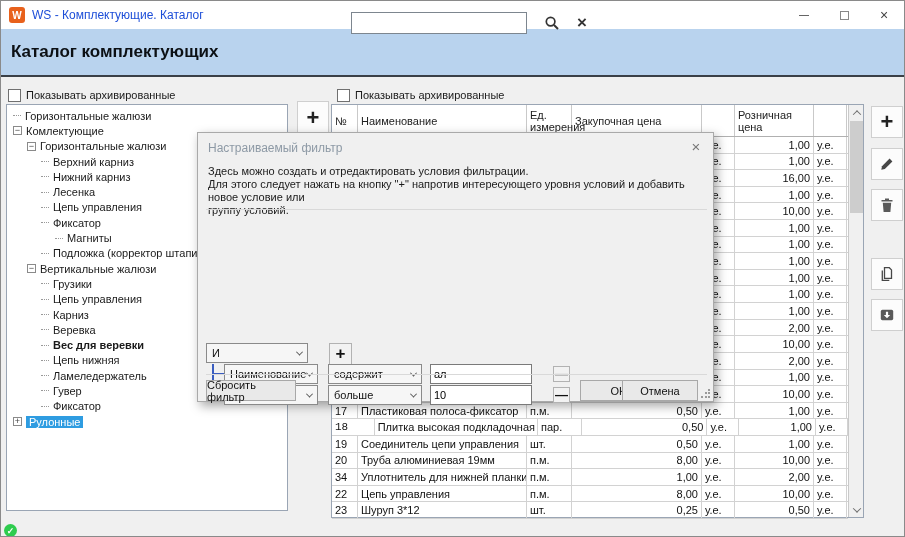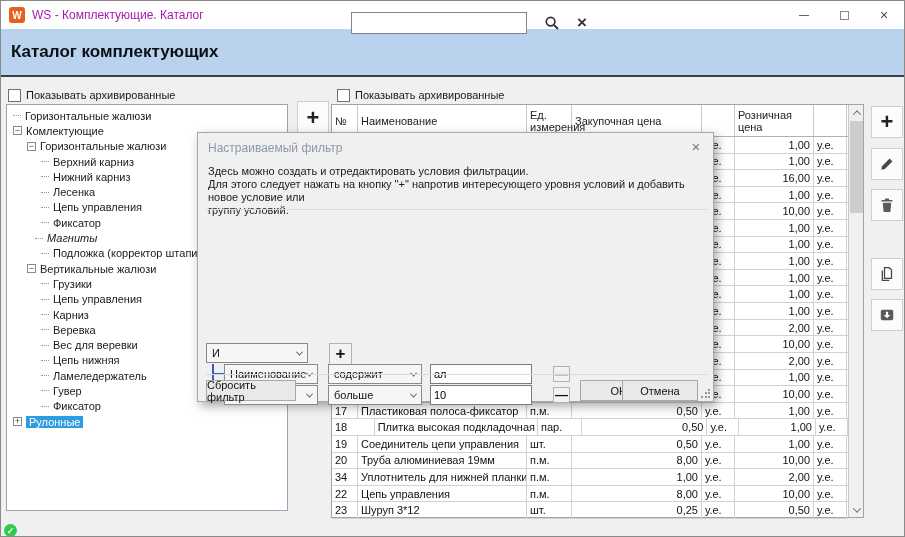--- a/index.html
+++ b/index.html
@@ -2,21 +2,21 @@
 <html><head>
 <meta charset="utf-8">
 <style>
   * { margin:0; padding:0; box-sizing:border-box; font-family:"Liberation Sans", sans-serif; }
   html,body { background:#d8d8d8; }
   .window { position:relative; width:905px; height:537px; background:#f0f0f0; border:1px solid #8a8a8a; overflow:hidden; }
 
   
   .titlebar { position:absolute; left:0; top:0; width:100%; height:28px; background:#ffffff; display:flex; align-items:center; padding:0 8px; }
   .app-icon { width:16px; height:16px; background:#e8611c; border-radius:3px; color:#fff; font-size:10px; font-weight:bold; display:flex; align-items:center; justify-content:center; margin-right:7px; }
-  .win-title { font-size:12px; color:#a21caf; }
+  .win-title { font-size:12px; color:#1d4ed8; }
   .win-controls { position:absolute; right:0; top:0; height:28px; display:flex; }
   .win-btn { width:40px; height:28px; display:flex; align-items:center; justify-content:center; color:#555; font-size:13px; cursor:default; }
   .glyph-min { width:10px; height:0; border-top:1.5px solid #666; display:inline-block; }
   .glyph-max { width:9px; height:9px; border:1.2px solid #888; display:inline-block; }
   .glyph-close { font-size:14px; color:#444; }
 
   
   .band { position:absolute; left:0; top:28px; width:100%; height:48px; background:#b9d3ee; border-bottom:2px solid #3a4047; }
   .page-title { position:absolute; left:10px; top:13px; font-size:17px; font-weight:bold; color:#0c1014; }
   .search-box { position:absolute; left:350px; top:11px; width:176px; height:22px; background:#fff; border:1px solid #7d868f; font-size:12px; padding:0 4px; }
@@ -156,21 +156,21 @@
         <span class="lbl">Лесенка</span>
       </div>
       <div class="tree-item" style="padding-left: 34px;">
         <span class="dash"></span>
         <span class="lbl">Цепь управления</span>
       </div>
       <div class="tree-item" style="padding-left: 34px;">
         <span class="dash"></span>
         <span class="lbl">Фиксатор</span>
       </div>
-      <div class="tree-item" style="padding-left: 28px; font-style: italic;">
+      <div class="tree-item" style="padding-left: 48px;">
         <span class="dash"></span>
         <span class="lbl">Магниты</span>
       </div>
       <div class="tree-item" style="padding-left: 34px;">
         <span class="dash"></span>
         <span class="lbl">Подложка (корректор штапика)</span>
       </div>
       <div class="tree-item" style="padding-left: 20px;">
         <span class="toggle">−</span>
         <span class="lbl">Вертикальные жалюзи</span>
@@ -184,21 +184,21 @@
         <span class="lbl">Цепь управления</span>
       </div>
       <div class="tree-item" style="padding-left: 34px; text-align: center;">
         <span class="dash"></span>
         <span class="lbl">Карниз</span>
       </div>
       <div class="tree-item" style="padding-left: 34px; align-items: center;">
         <span class="dash"></span>
         <span class="lbl">Веревка</span>
       </div>
-      <div class="tree-item" style="padding-left: 34px;">
+      <div class="tree-item" style="padding-left: 34px; font-weight: bold;">
         <span class="dash"></span>
         <span class="lbl">Вес для веревки</span>
       </div>
       <div class="tree-item" style="padding-left: 34px;">
         <span class="dash"></span>
         <span class="lbl">Цепь нижняя</span>
       </div>
       <div class="tree-item" style="padding-left: 34px;">
         <span class="dash"></span>
         <span class="lbl">Ламеледержатель</span>
@@ -380,21 +380,21 @@
           <div class="tr">
             <div class="td" style="width: 26px;">17</div>
             <div class="td" style="width: 169px;">Пластиковая полоса-фиксатор</div>
             <div class="td" style="width: 45px;">п.м.</div>
             <div class="td r" style="width: 130px;">0,50</div>
             <div class="td" style="width: 33px;">у.е.</div>
             <div class="td r" style="width: 79px;">1,00</div>
             <div class="td" style="width: 33px;">у.е.</div>
           </div>
           <div class="tr">
-            <div class="td" style="width: 44px;">18</div>
+            <div class="td" style="width: 44px; font-family: Liberation Mono, monospace;">18</div>
             <div class="td" style="width: 169px;">Плитка высокая подкладочная</div>
             <div class="td" style="width: 45px;">пар.</div>
             <div class="td r" style="width: 130px;">0,50</div>
             <div class="td" style="width: 33px;">у.е.</div>
             <div class="td r" style="width: 79px;">1,00</div>
             <div class="td" style="width: 33px;">у.е.</div>
           </div>
           <div class="tr">
             <div class="td" style="width: 26px;">19</div>
             <div class="td" style="width: 169px;">Соединитель цепи управления</div>

